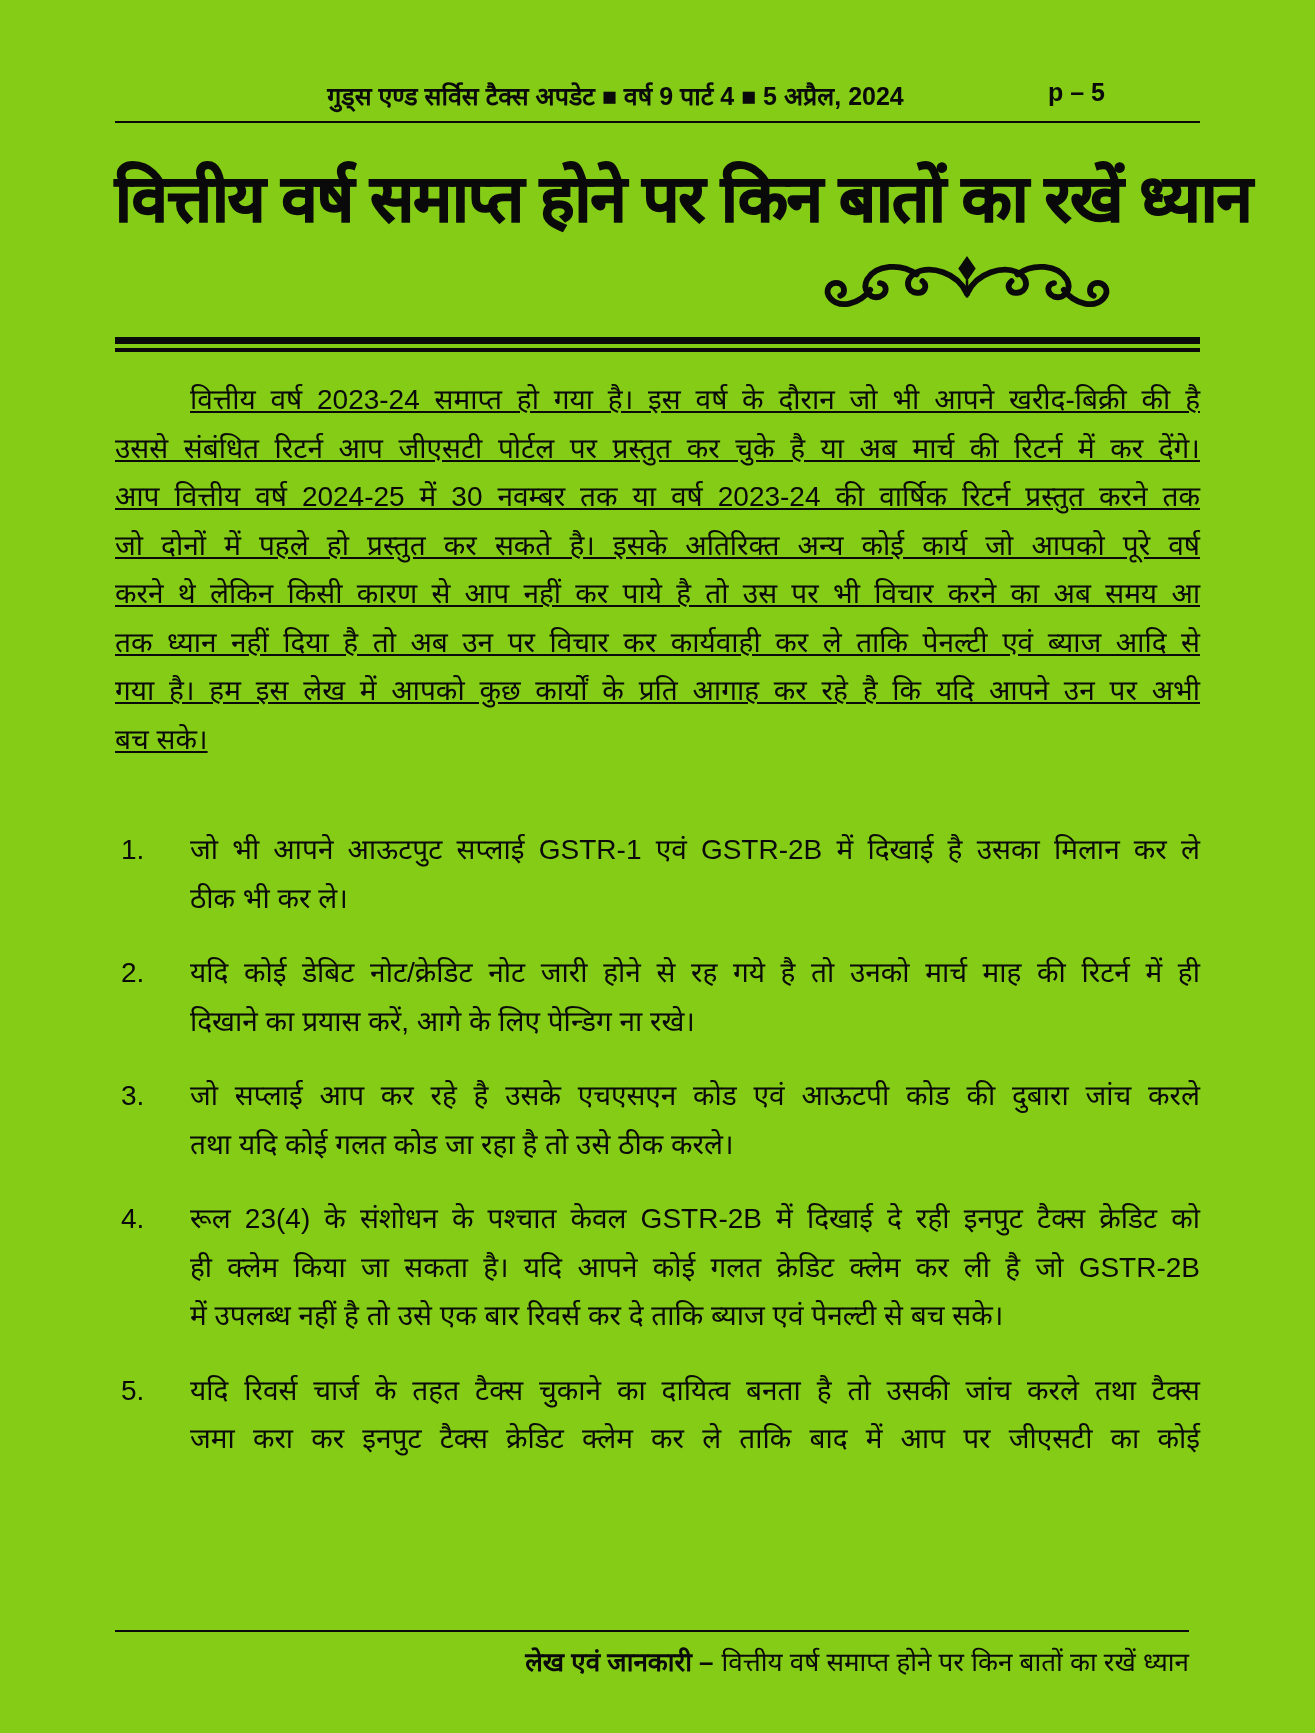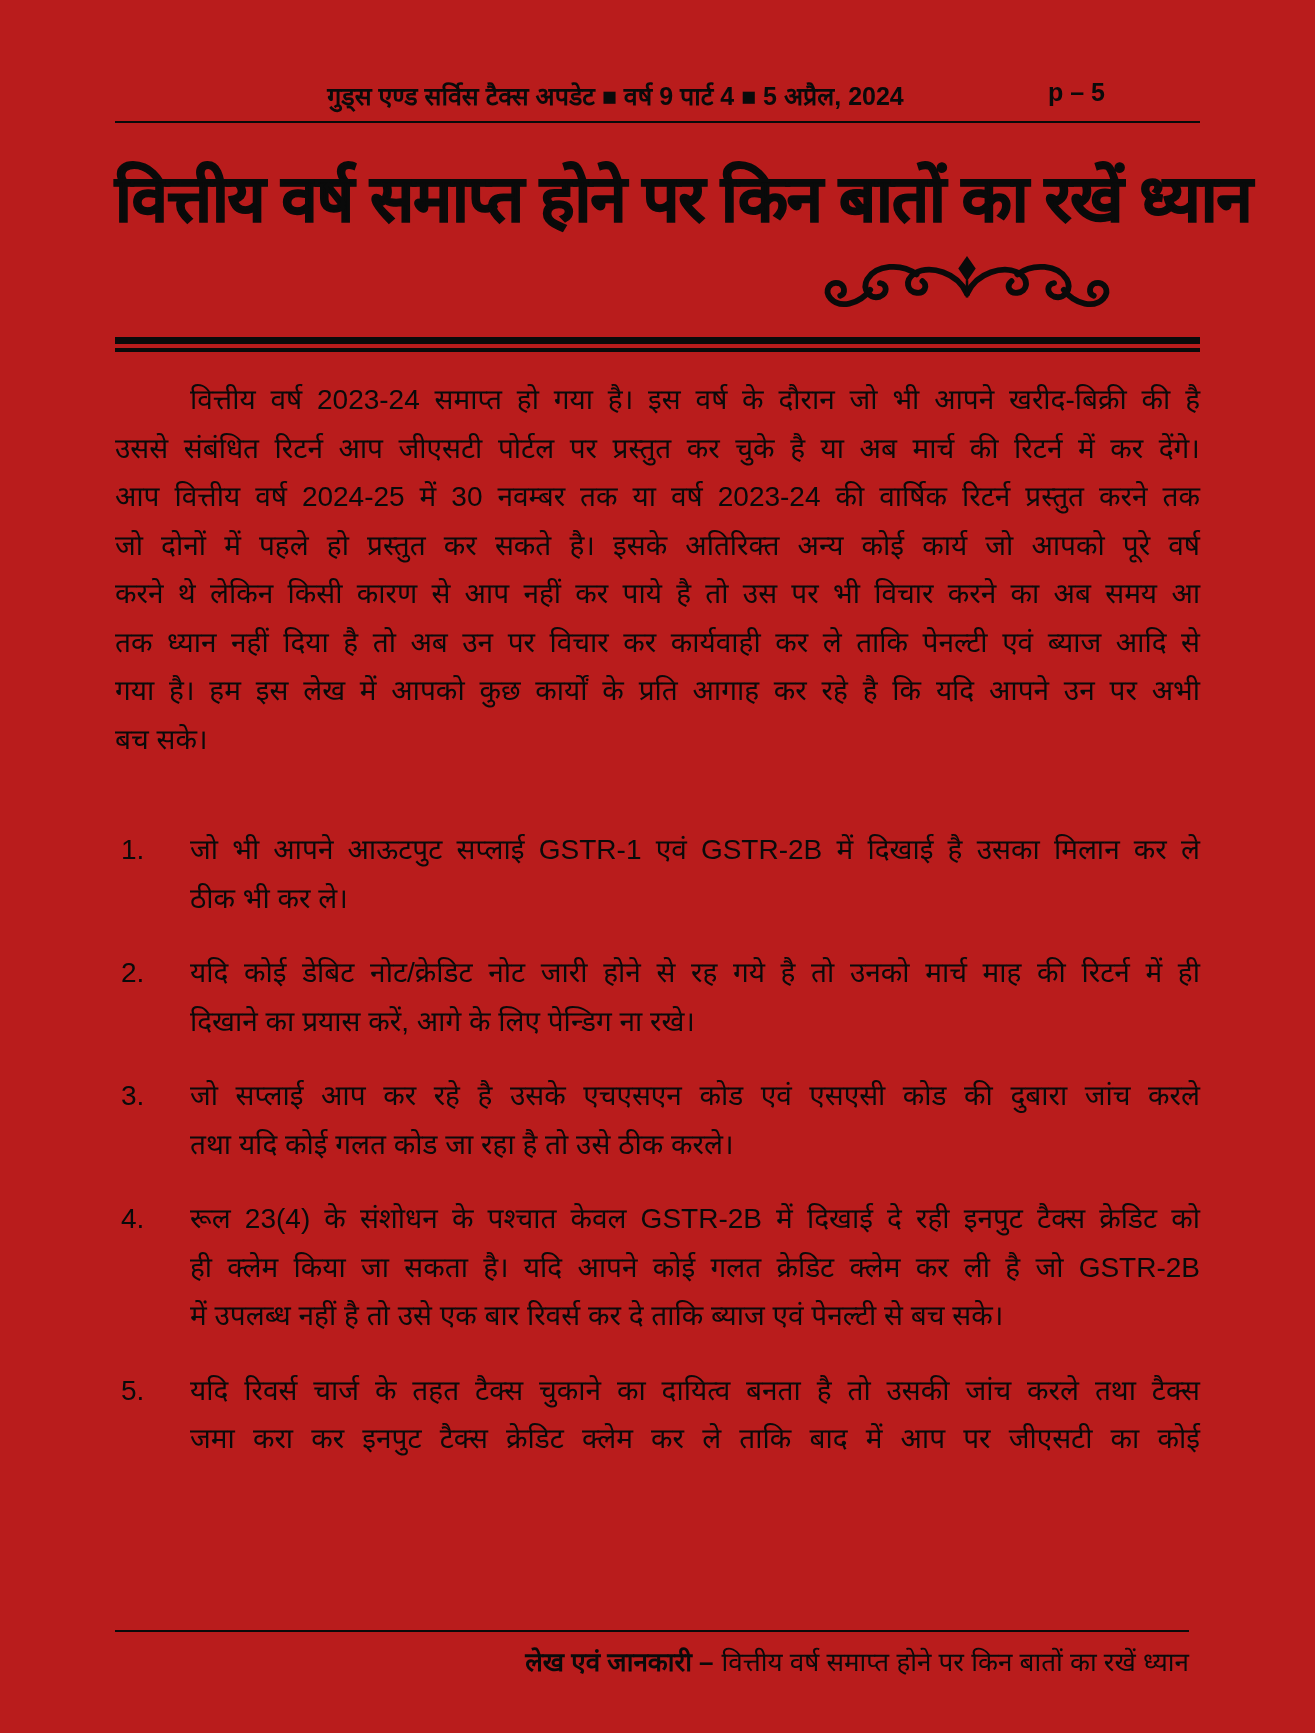--- a/index.html
+++ b/index.html
@@ -13,21 +13,21 @@
     font-family: "Liberation Sans", "DejaVu Sans", sans-serif;
     color: #0a0a0a;
   }
   .sheet {
     position: relative;
     width: 1315px;
     height: 1733px;
     box-sizing: border-box;
     padding: 0 115px;
     overflow: hidden;
-    background: #b91c1c;
+    background: #84cc16;
   }
   .hdr {
     position: relative;
     margin-top: 78px;
     height: 34px;
     font-size: 25px;
     font-weight: bold;
   }
   .hdr-center {
     position: absolute;
@@ -63,20 +63,21 @@
     padding-right: 78px;
   }
   .dbl-rule {
     margin-top: 20px;
     height: 4px;
     border-top: 7px solid #0a0a0a;
     border-bottom: 4px solid #0a0a0a;
   }
   .intro {
     margin-top: 24px;
+    text-decoration: underline;
   }
   .ln {
     font-size: 28px;
     line-height: 48.5px;
   }
   .j {
     text-align: justify;
     text-align-last: justify;
   }
   .indent {
@@ -166,21 +167,21 @@
     </div>
 
     <div class="item">
       <span class="num">2.</span>
       <div class="ln j">यदि कोई डेबिट नोट/क्रेडिट नोट जारी होने से रह गये है तो उनको मार्च माह की रिटर्न में ही</div>
       <div class="ln">दिखाने का प्रयास करें, आगे के लिए पेन्डिग ना रखे।</div>
     </div>
 
     <div class="item">
       <span class="num">3.</span>
-      <div class="ln j">जो सप्लाई आप कर रहे है उसके एचएसएन कोड एवं एसएसी कोड की दुबारा जांच करले</div>
+      <div class="ln j">जो सप्लाई आप कर रहे है उसके एचएसएन कोड एवं आऊटपी कोड की दुबारा जांच करले</div>
       <div class="ln">तथा यदि कोई गलत कोड जा रहा है तो उसे ठीक करले।</div>
     </div>
 
     <div class="item">
       <span class="num">4.</span>
       <div class="ln j">रूल 23(4) के संशोधन के पश्चात केवल GSTR-2B में दिखाई दे रही इनपुट टैक्स क्रेडिट को</div>
       <div class="ln j">ही क्लेम किया जा सकता है। यदि आपने कोई गलत क्रेडिट क्लेम कर ली है जो GSTR-2B</div>
       <div class="ln">में उपलब्ध नहीं है तो उसे एक बार रिवर्स कर दे ताकि ब्याज एवं पेनल्टी से बच सके।</div>
     </div>
 

